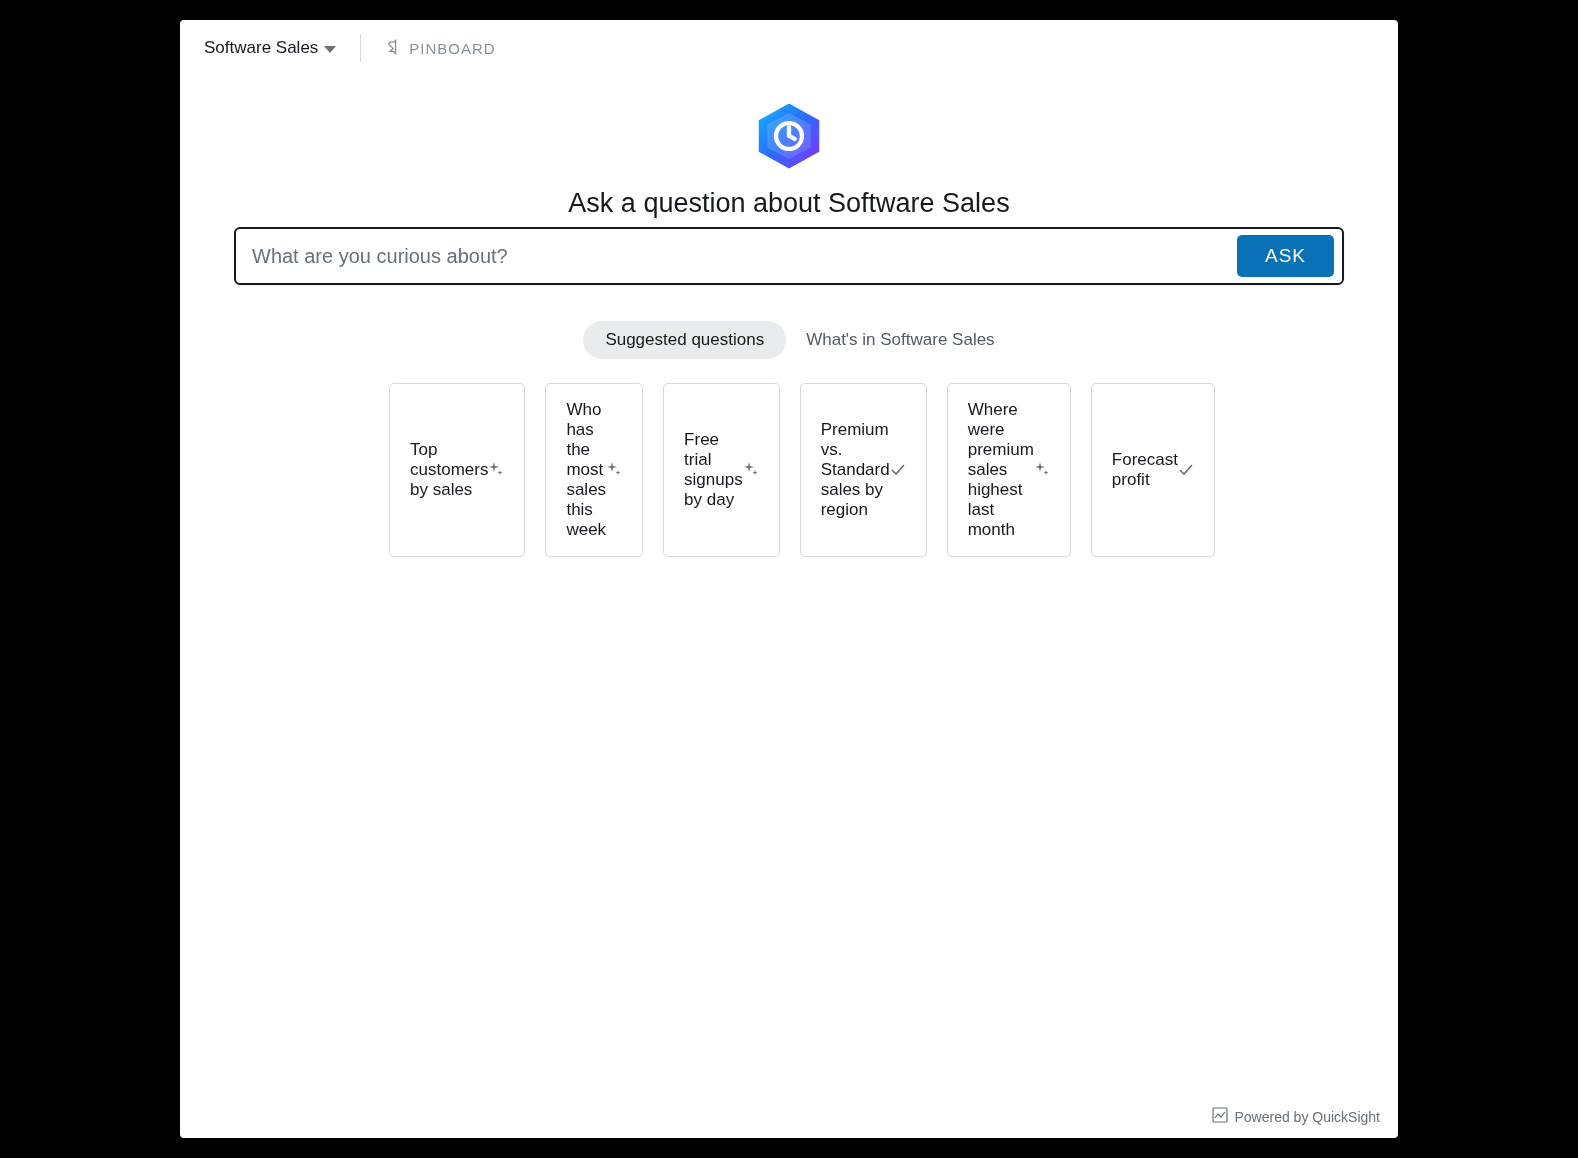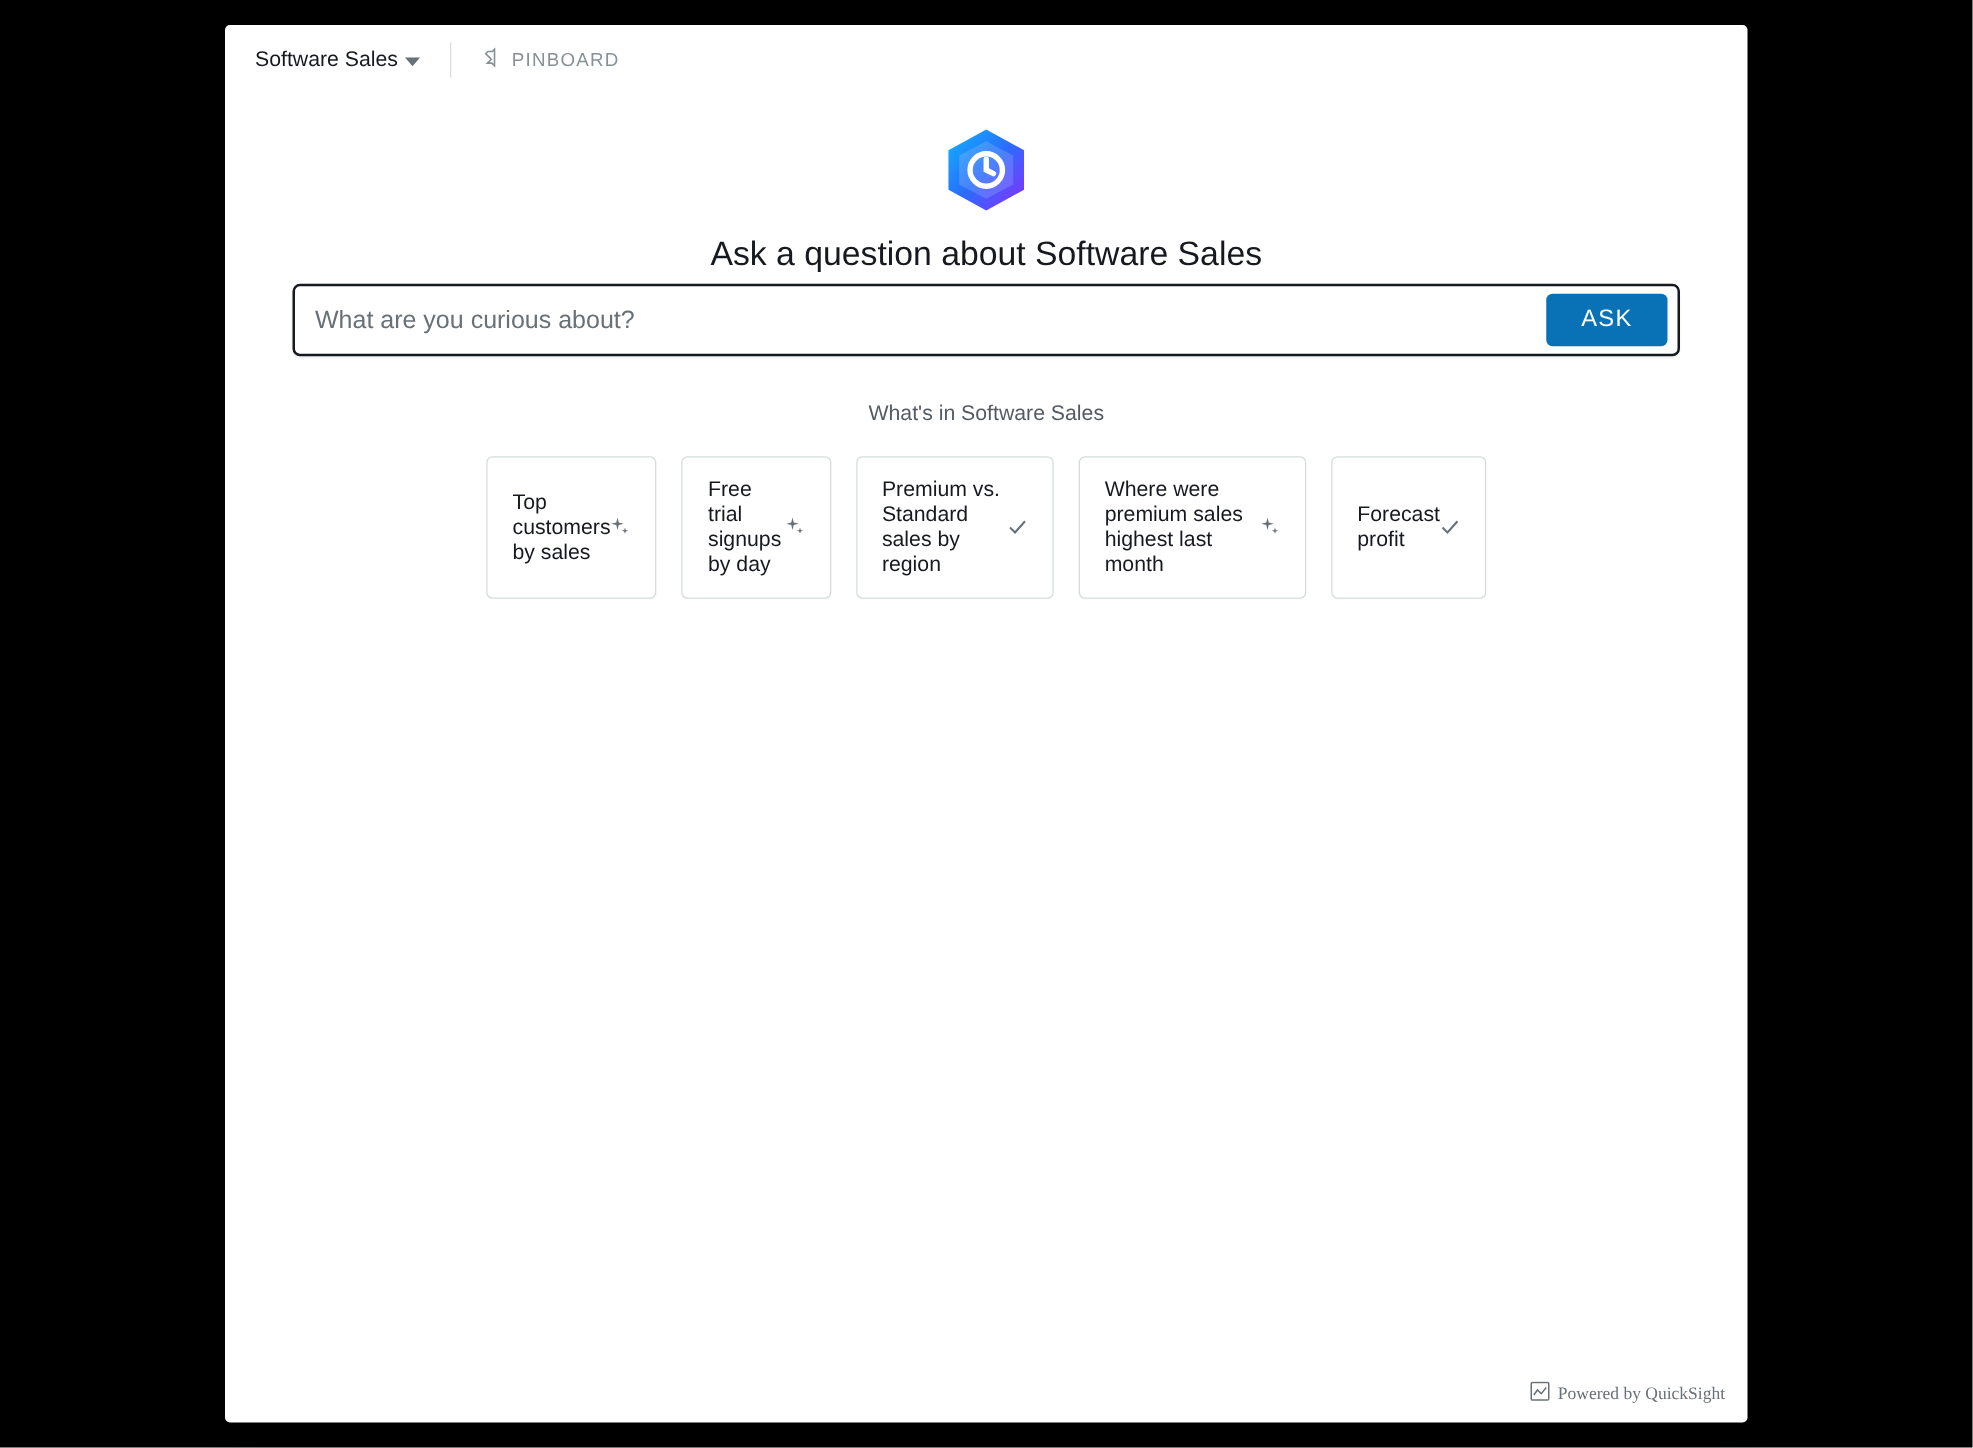--- a/index.html
+++ b/index.html
@@ -166,21 +166,20 @@
     .sug-icon { color: #687078; display:flex; align-items:center; }
     .footer {
       position: absolute;
       bottom: 12px;
       right: 18px;
       display: flex;
       align-items: center;
       gap: 6px;
       color: #687078;
       font-size: 14px;
-      font-family: Liberation Serif, serif;
     }
   </style>
 </head>
 <body>
 
 <div class="window">
   <div class="topbar">
     <div class="topic-dropdown">
       <span>Software Sales</span>
       <span class="caret"></span>
@@ -215,26 +214,36 @@
 
     <div class="heading">Ask a question about Software Sales</div>
 
 
     <div class="search-row">
       <input class="search-input" type="text" placeholder="What are you curious about?" style="">
       <button class="ask-btn">ASK</button>
     </div>
 
     <div class="tabs">
+      <div class="tab-pill active">Suggested questions</div>
       <div class="tab-plain">What's in Software Sales</div>
     </div>
 
     <div class="suggestions">
       <div class="sug-card">
         <span>Top customers by sales</span>
+        <span class="sug-icon">
+          <svg width="16" height="16" viewBox="0 0 16 16" fill="#687078">
+              <path d="M6 0 L7 4 L11 5 L7 6 L6 10 L5 6 L1 5 L5 4 Z"></path>
+              <path d="M12 8 L12.6 10 L14.6 10.6 L12.6 11.2 L12 13.2 L11.4 11.2 L9.4 10.6 L11.4 10 Z"></path>
+            </svg>
+        </span>
+      </div>
+      <div class="sug-card">
+        <span>Who has the most sales this week</span>
         <span class="sug-icon">
           <svg width="16" height="16" viewBox="0 0 16 16" fill="#687078">
               <path d="M6 0 L7 4 L11 5 L7 6 L6 10 L5 6 L1 5 L5 4 Z"></path>
               <path d="M12 8 L12.6 10 L14.6 10.6 L12.6 11.2 L12 13.2 L11.4 11.2 L9.4 10.6 L11.4 10 Z"></path>
             </svg>
         </span>
       </div>
       <div class="sug-card">
         <span>Free trial signups by day</span>
         <span class="sug-icon">

